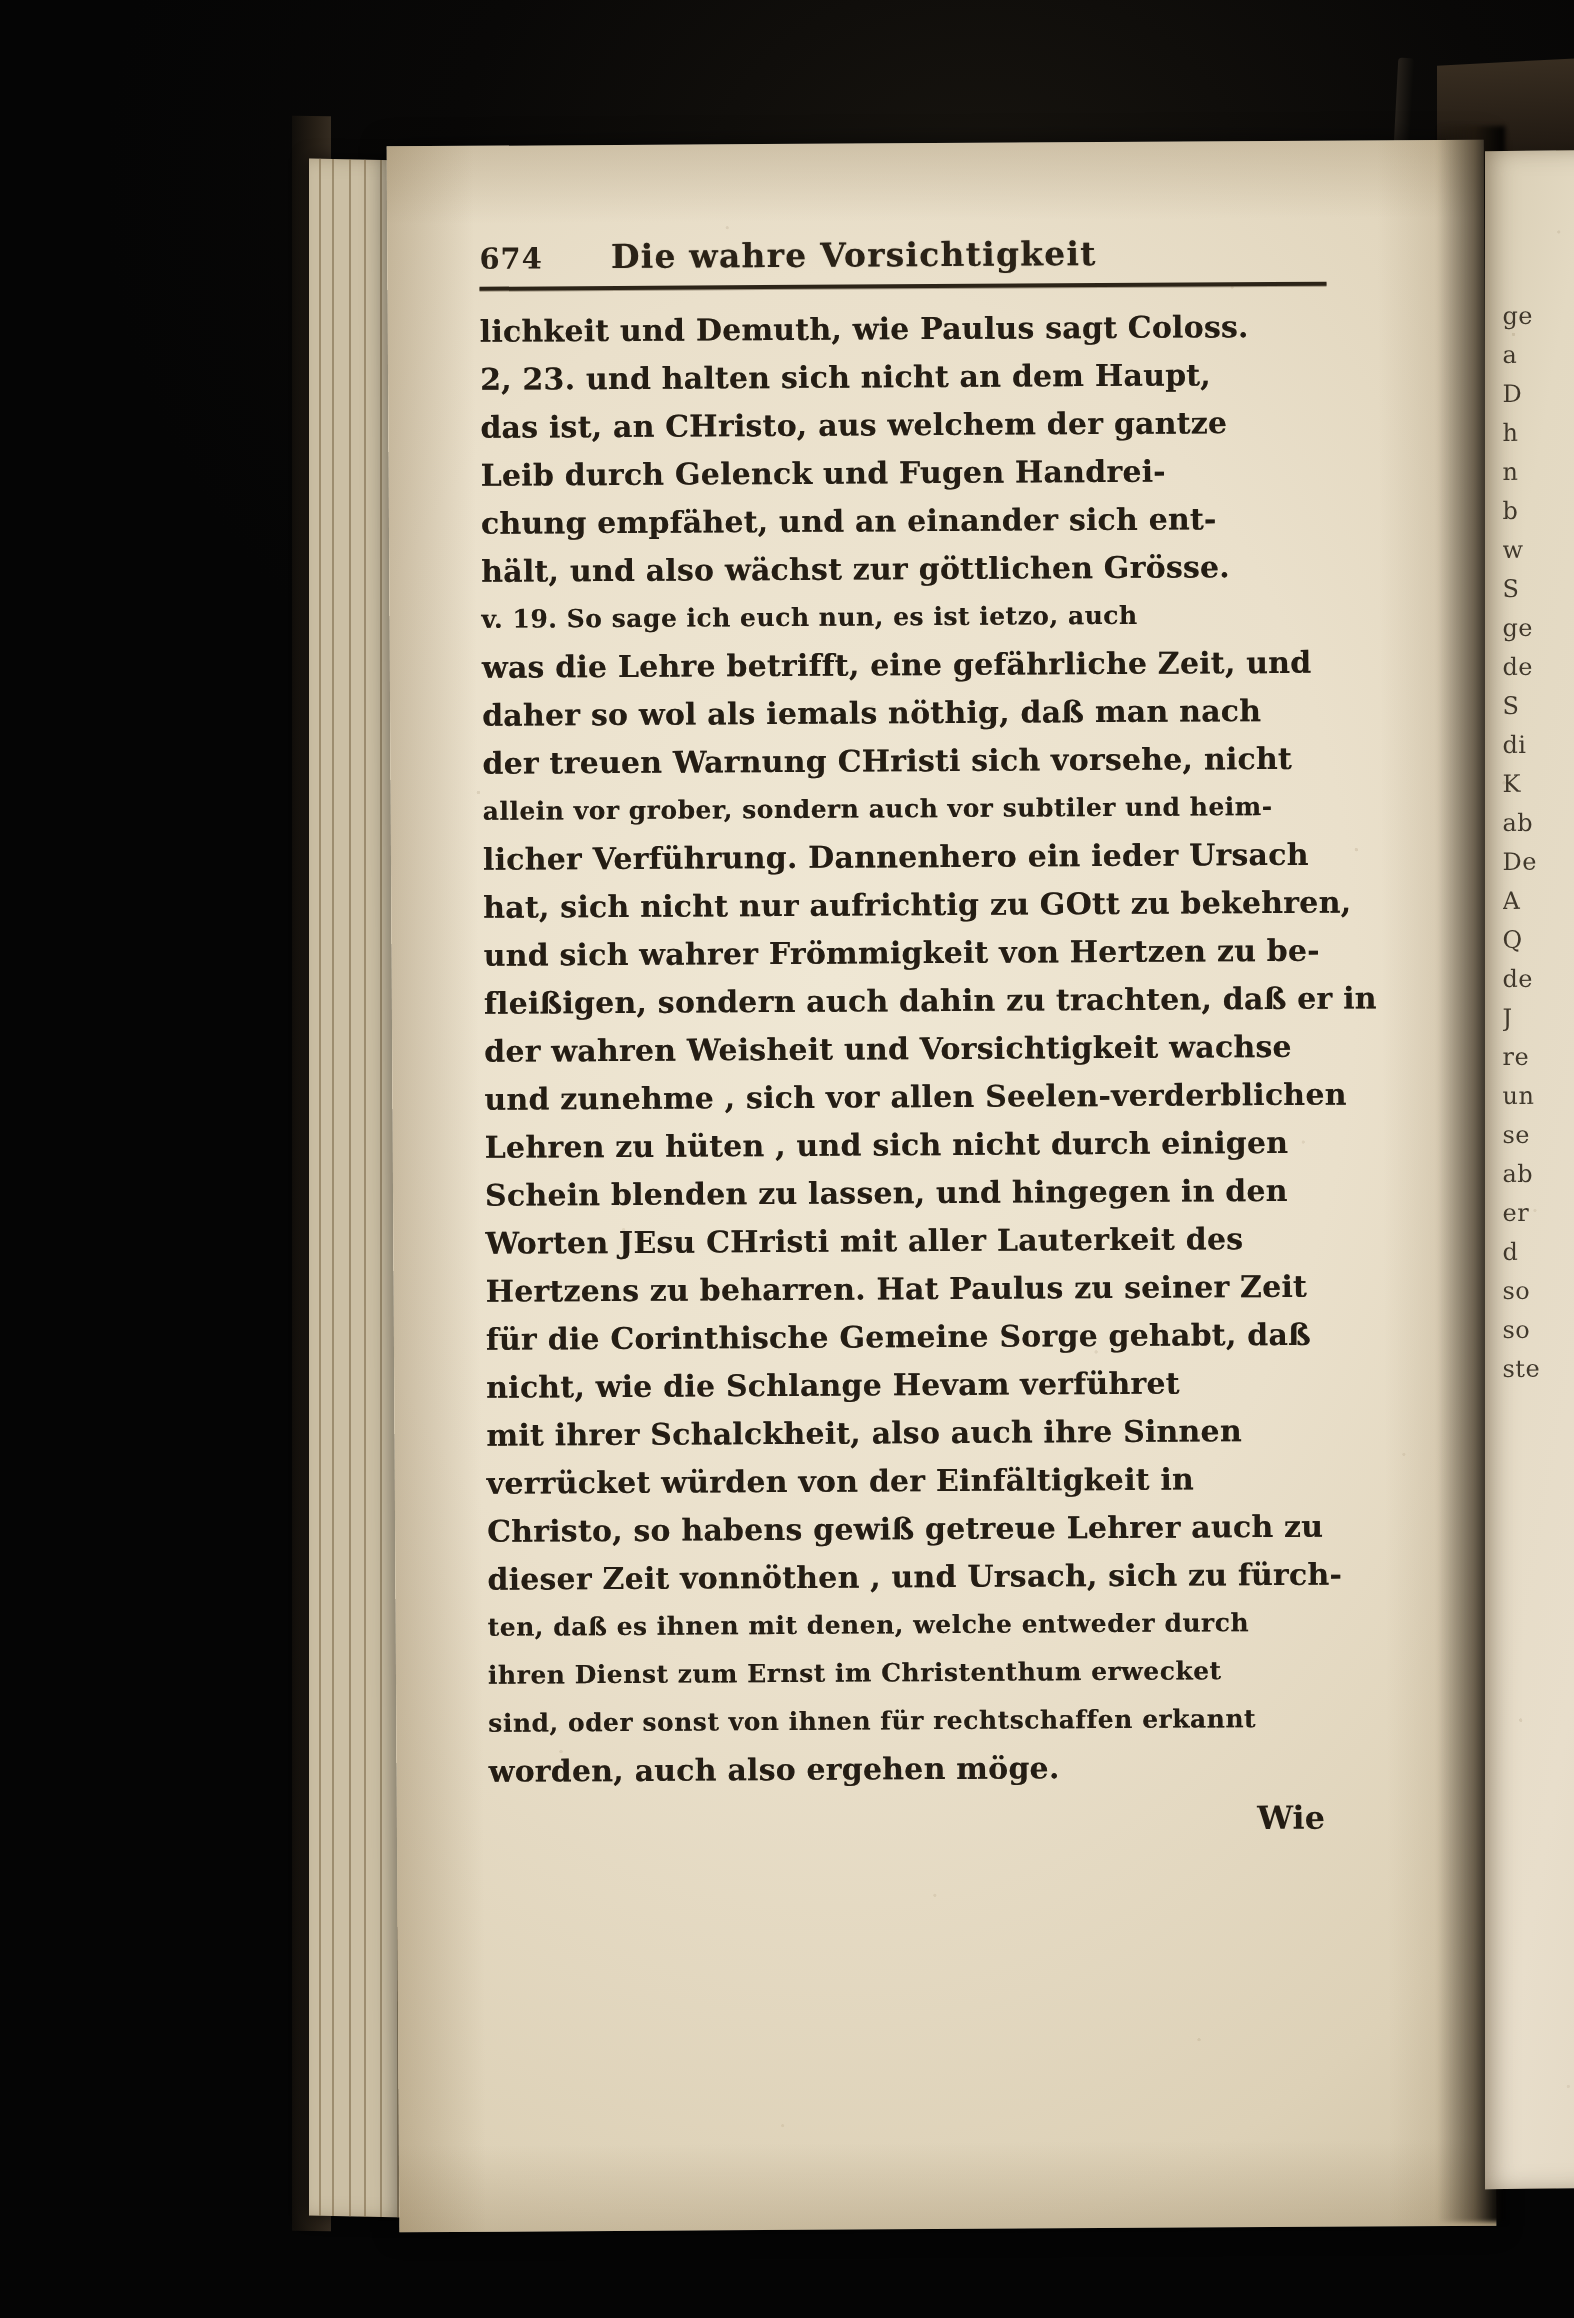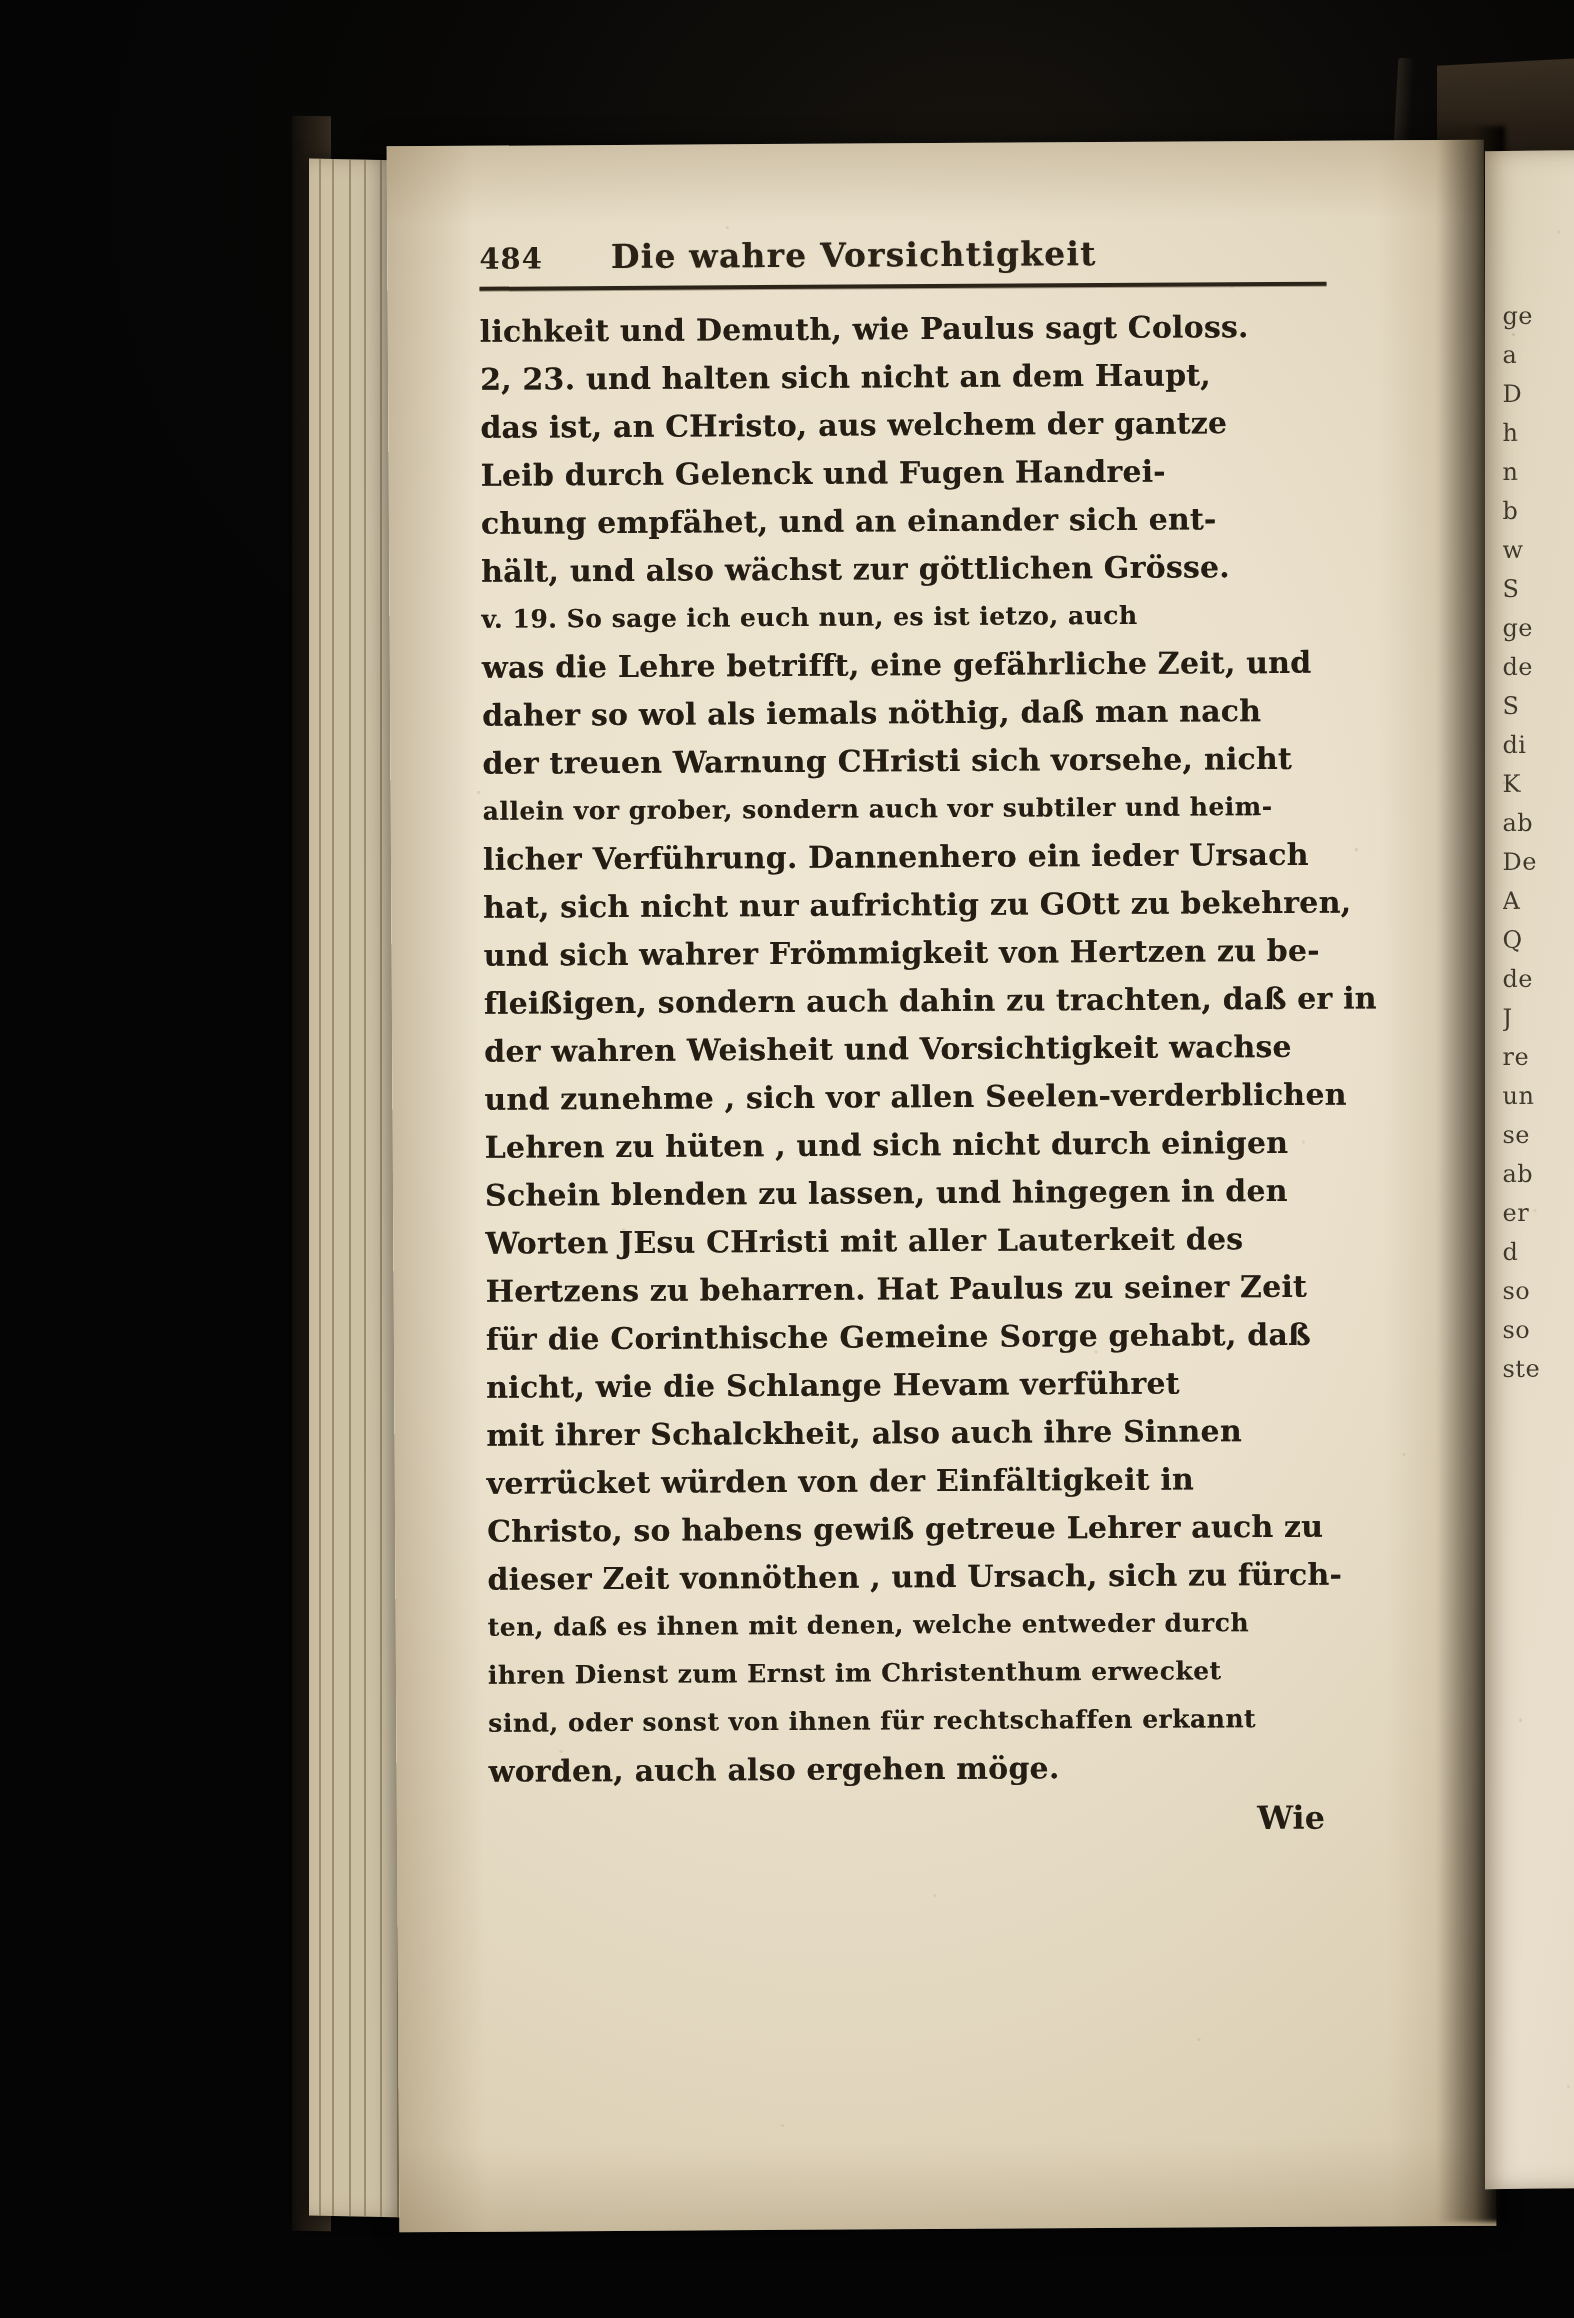--- a/index.html
+++ b/index.html
@@ -259,21 +259,21 @@
     <div class="line" style="left:136px"></div>
   </div>
 
   <div class="page-left">
     <div class="grain"></div>
     <div class="edge-shade"></div>
 
     <div class="textblock">
 
       <div class="running-head">
-        <span class="folio">484</span>
+        <span class="folio">674</span>
         <span class="head-title">Die wahre Vorsichtigkeit</span>
       </div>
       <div class="rule"></div>
 
       <div class="body">
         <span class="ln">lichkeit und Demuth, wie Paulus sagt Coloss.</span>
         <span class="ln">2, 23. und halten sich nicht an dem Haupt,</span>
         <span class="ln">das ist, an CHristo, aus welchem der gantze</span>
         <span class="ln">Leib durch Gelenck und Fugen Handrei-</span>
         <span class="ln">chung empfähet, und an einander sich ent-</span>

